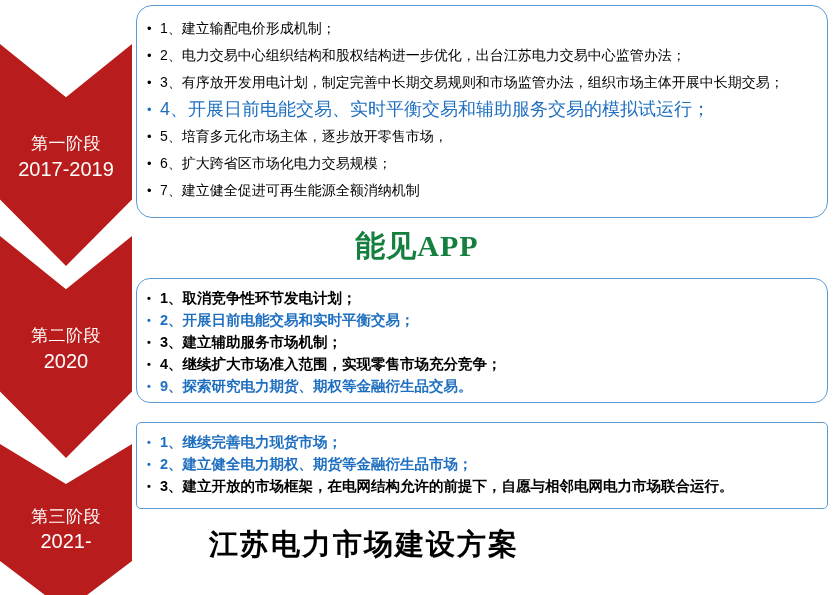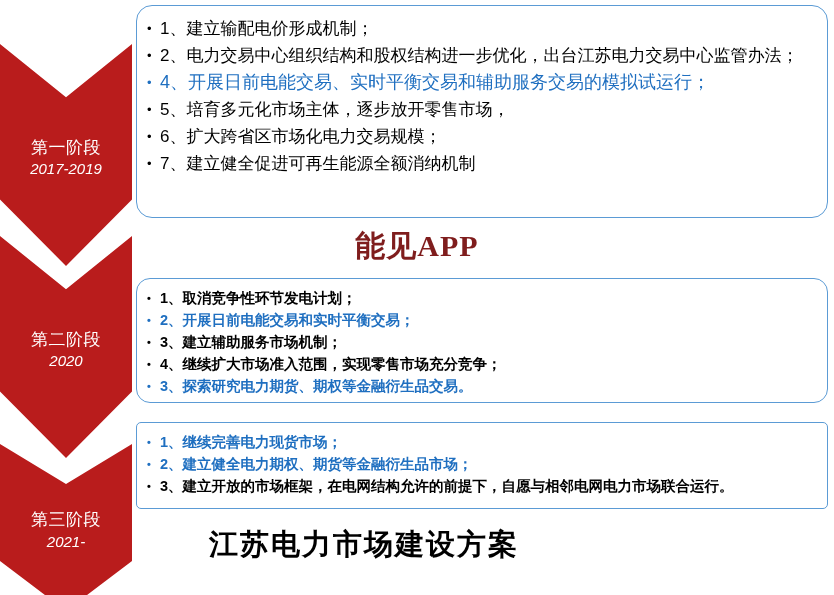--- a/index.html
+++ b/index.html
@@ -42,23 +42,22 @@
     text-align: center;
     color: #ffffff;
     line-height: 1.38;
   }
   .chev-title {
     font-size: 17px;
     letter-spacing: 0.5px;
     white-space: nowrap;
   }
   .chev-years {
-    font-size: 15px;
+    font-size: 20px;
     white-space: nowrap;
-    font-style: italic;
   }
   #chevron-1 { top: 44px;  height: 222px; }
   #chevron-2 { top: 236px; height: 222px; }
   #chevron-3 { top: 444px; height: 167px; }
 
   
   .card {
     position: absolute;
     left: 136px;
     right: 6px;
@@ -88,21 +87,21 @@
   .bullet-item::before {
     content: "\2022";
     position: absolute;
     left: 0;
     top: 0;
     font-size: 13px;
     line-height: inherit;
     color: inherit;
   }
   #card-1 .bullet-item {
-    font-size: 17px;
+    font-size: 14px;
     line-height: 27px;
     font-weight: normal;
   }
   #card-2 .bullet-item,
   #card-3 .bullet-item {
     font-size: 14.5px;
     line-height: 22px;
     font-weight: bold;
   }
   #card-2 .bullet-item::before,
@@ -118,21 +117,21 @@
   
   #watermark {
     position: absolute;
     left: 0;
     top: 226px;
     width: 834px;
     text-align: center;
     font-family: "Liberation Serif", "DejaVu Serif", serif;
     font-size: 30px;
     font-weight: bold;
-    color: #7f1d1d;
+    color: #15803d;
     letter-spacing: 1px;
   }
   #footer-title {
     position: absolute;
     left: 0;
     top: 525px;
     width: 728px;
     text-align: center;
     font-family: "Liberation Serif", "DejaVu Serif", serif;
     font-size: 29px;
@@ -166,34 +165,35 @@
       <div class="chev-years">2021-</div>
     </div>
   </div>
 
 </div>
 
 <div class="card" id="card-1">
   <ul class="bullet-list">
       <li class="bullet-item">1、建立输配电价形成机制；</li>
       <li class="bullet-item">2、电力交易中心组织结构和股权结构进一步优化，出台江苏电力交易中心监管办法；</li>
+      <li class="bullet-item">3、有序放开发用电计划，制定完善中长期交易规则和市场监管办法，组织市场主体开展中长期交易；</li>
       <li class="bullet-item highlight">4、开展日前电能交易、实时平衡交易和辅助服务交易的模拟试运行；</li>
       <li class="bullet-item">5、培育多元化市场主体，逐步放开零售市场，</li>
       <li class="bullet-item">6、扩大跨省区市场化电力交易规模；</li>
       <li class="bullet-item">7、建立健全促进可再生能源全额消纳机制</li>
     </ul>
 </div>
 
 <div class="card" id="card-2">
   <ul class="bullet-list">
       <li class="bullet-item">1、取消竞争性环节发电计划；</li>
       <li class="bullet-item highlight">2、开展日前电能交易和实时平衡交易；</li>
       <li class="bullet-item">3、建立辅助服务市场机制；</li>
       <li class="bullet-item">4、继续扩大市场准入范围，实现零售市场充分竞争；</li>
-      <li class="bullet-item highlight">3、探索研究电力期货、期权等金融衍生品交易。</li>
+      <li class="bullet-item highlight">9、探索研究电力期货、期权等金融衍生品交易。</li>
     </ul>
 </div>
 
 <div class="card" id="card-3">
   <ul class="bullet-list">
       <li class="bullet-item highlight">1、继续完善电力现货市场；</li>
       <li class="bullet-item highlight">2、建立健全电力期权、期货等金融衍生品市场；</li>
       <li class="bullet-item">3、建立开放的市场框架，在电网结构允许的前提下，自愿与相邻电网电力市场联合运行。</li>
     </ul>
 </div>

